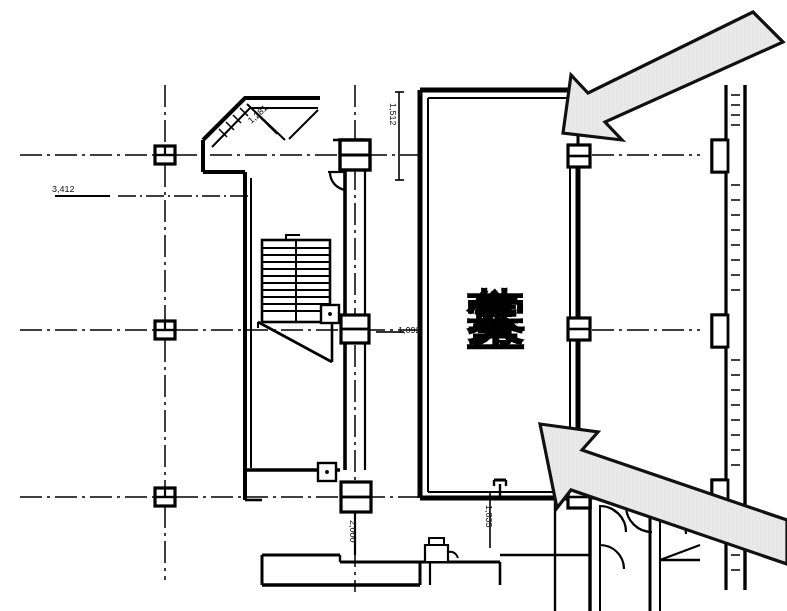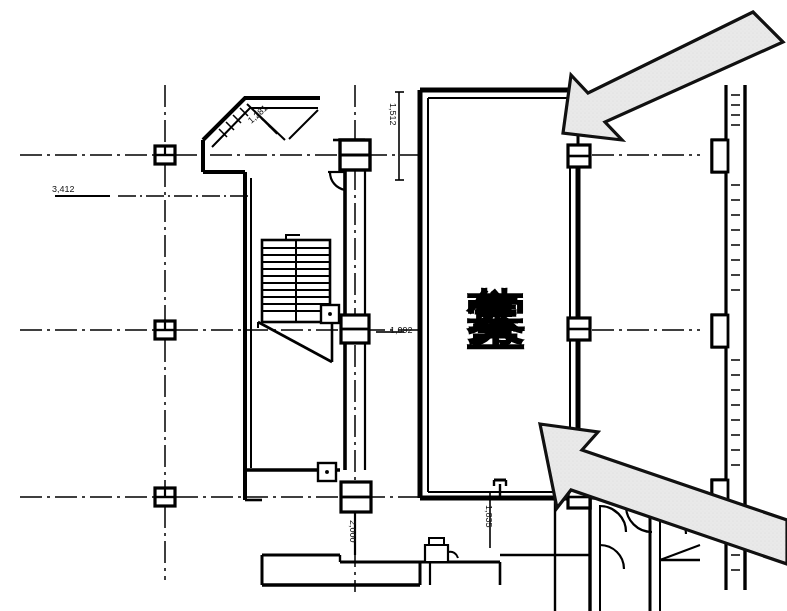--- a/index.html
+++ b/index.html
@@ -320,21 +320,21 @@
     </g>
 
   </svg>
 
   <div class="room-label" id="room-label-main">募集室</div>
 
   <div class="dim-text dim-vert" style="left:388px; top:103px;">1,512</div>
 
   <div class="dim-text" style="left:52px; top:184px;">3,412</div>
 
-  <div class="dim-text" style="left:390px; top:325px;">1,092</div>
+  <div class="dim-text" style="left:398px; top:325px;">1,092</div>
 
   <div class="dim-text" style="left:246px; top:118px; transform:rotate(-42deg); transform-origin:left top;">1,281</div>
 
   <div class="dim-text dim-vert" style="left:348px; top:520px;">2,000</div>
 
   <div class="dim-text dim-vert" style="left:484px; top:505px;">1,835</div>
 
 </div>
 
 </body></html>

